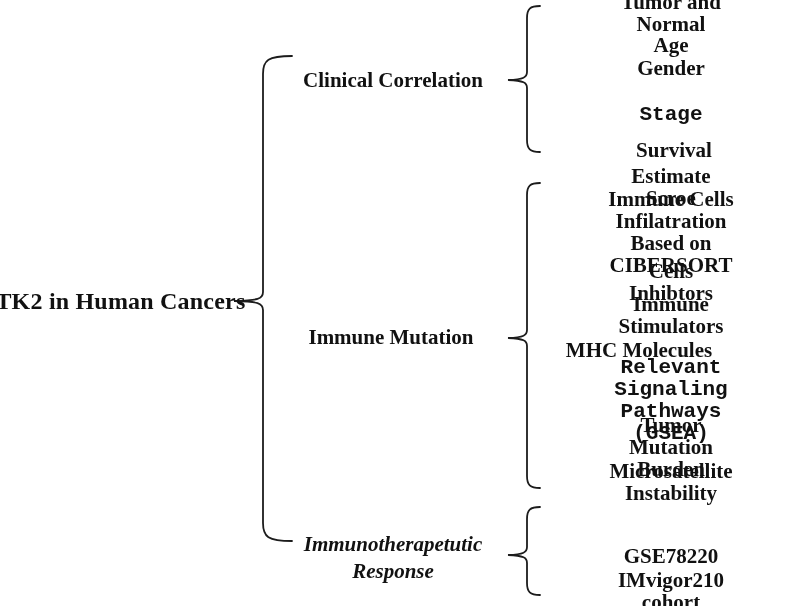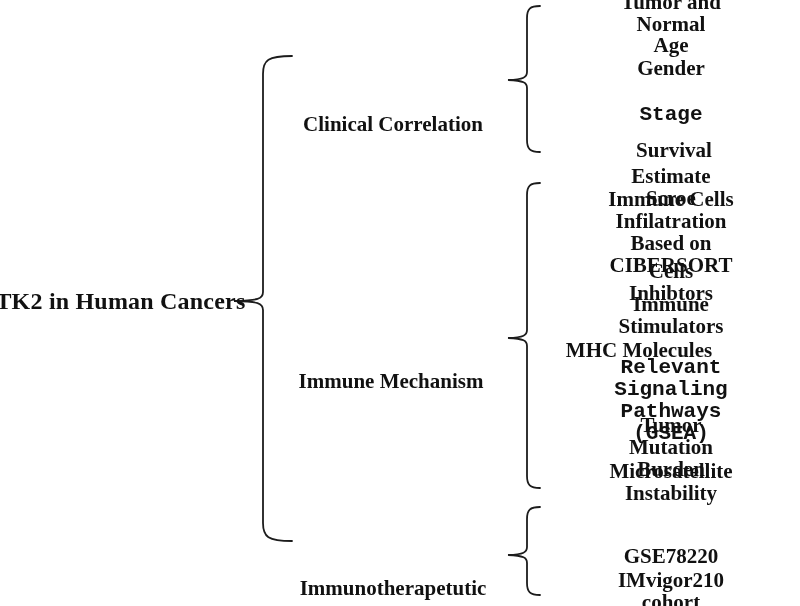--- a/index.html
+++ b/index.html
@@ -30,21 +30,20 @@
     white-space: pre-line;
   }
   .root-node {
     font-size: 24px;
     line-height: 1.1;
     letter-spacing: 0.2px;
   }
   .category-node {
     font-size: 21px;
     line-height: 1.3;
-    margin-top: 44px;
   }
   .leaf-node {
     font-size: 21px;
     line-height: 1.05;
   }
 </style>
 </head>
 <body>
 
 <div class="stage">
@@ -68,22 +67,22 @@
 
     <path d="M 540 507 C 530 507 527 510 527 519
              L 527 547 C 527 552 524 554.5 508 555
              C 524 555.5 527 558 527 563
              L 527 583 C 527 592 530 595 540 595" fill="none" stroke="#1c1c1c" stroke-width="1.8" stroke-linecap="round"></path>
   </svg>
 
   <div class="node root-node" style="left:113px; top:301px;">PTK2 in Human Cancers</div>
 
   <div class="node category-node" style="left:393px; top:81px;">Clinical Correlation</div>
-  <div class="node category-node" style="left:391px; top:338px;">Immune Mechanism</div>
-  <div class="node category-node" style="left:393px; top:558px;">Immunotherapetutic
+  <div class="node category-node" style="left:391px; top:338px;">Immune Mutation</div>
+  <div class="node category-node" style="left:393px; top:558px;font-style:italic;">Immunotherapetutic
 Response</div>
 
   <div class="node leaf-node" style="left:671px; top:13px;">Tumor and Normal</div>
   <div class="node leaf-node" style="left:671px; top:45px;">Age</div>
   <div class="node leaf-node" style="left:671px; top:68px;">Gender</div>
   <div class="node leaf-node" style="left:671px; top:115px;font-family:Liberation Mono, monospace;">Stage</div>
   <div class="node leaf-node" style="left:674px; top:150px;">Survival</div>
 
   <div class="node leaf-node" style="left:671px; top:187px;">Estimate Scroe</div>
   <div class="node leaf-node" style="left:671px; top:232px;">Immune Cells Infilatration

